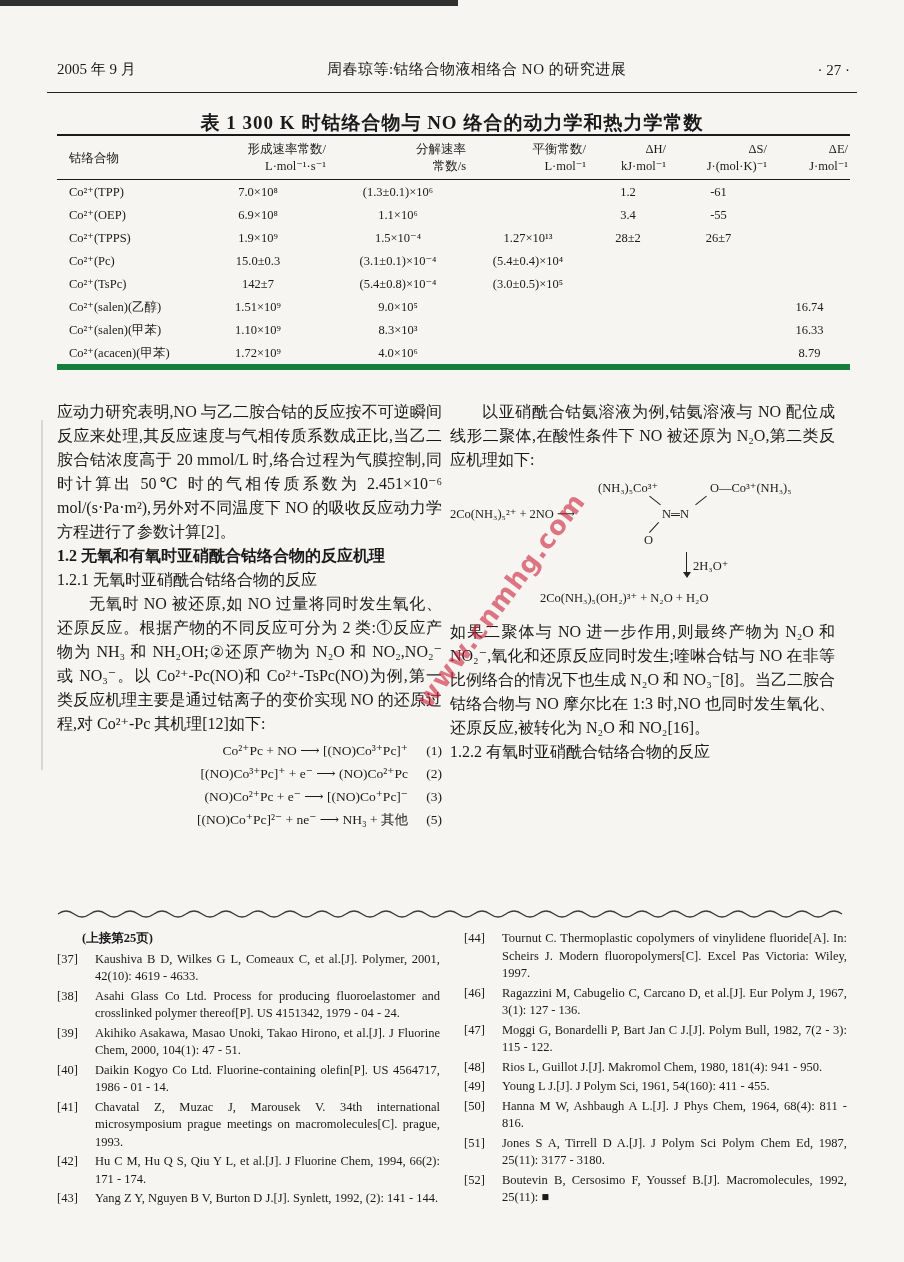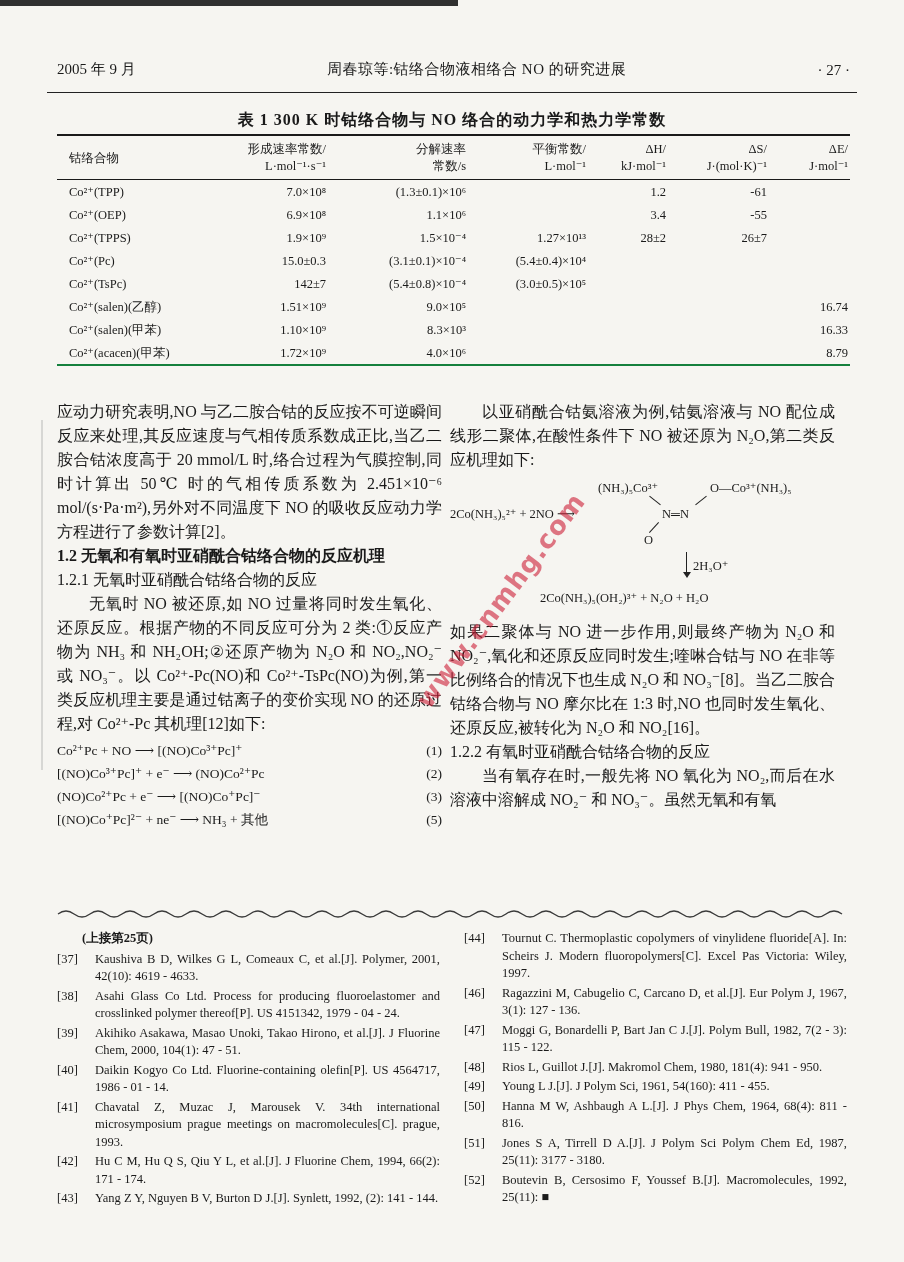--- a/index.html
+++ b/index.html
@@ -10,36 +10,36 @@
     font-family:"Liberation Serif","DejaVu Serif",serif;
   }
   
   .artifact-top { position:absolute; top:0; left:0; width:458px; height:6px; background:#141414; opacity:.88; }
   .artifact-left { position:absolute; top:420px; left:41px; width:2px; height:350px; background:#8a8a8a; opacity:.28; }
   
   .hdr { position:absolute; top:60px; left:57px; width:793px; display:flex; justify-content:space-between; align-items:flex-end; font-size:15px; }
   .hdr .title { letter-spacing:.5px; }
   .hdr-rule { position:absolute; top:92px; left:47px; width:810px; border-top:1.5px solid #222; }
   
-  .tcaption { position:absolute; top:110px; left:0; width:100%; text-align:center; font-weight:bold; font-size:16px; letter-spacing:1px; }
+  .tcaption { position:absolute; top:110px; left:0; width:100%; text-align:center; font-weight:bold; font-size:19px; letter-spacing:1px; }
   .twrap { position:absolute; top:134px; left:57px; width:793px; }
-  table { width:100%; border-collapse:collapse; font-size:12.5px; border-top:2px solid #1a1a1a; border-bottom:2px solid #15803d; }
+  table { width:100%; border-collapse:collapse; font-size:12.5px; border-top:2px solid #1a1a1a; border-bottom:6px solid #15803d; }
   thead { border-bottom:1px solid #1a1a1a; }
   th { font-weight:normal; text-align:right; padding:5px 2px 4px; vertical-align:middle; }
   th div { line-height:17px; }
-  td { text-align:right; padding:4.5px 2px; line-height:14px; }
+  td { text-align:center; padding:4.5px 2px; line-height:14px; }
   td.td-name { text-align:left; padding-left:12px; }
   
   .bodycols { position:absolute; top:400px; left:57px; width:793px; height:512px; display:flex; gap:8px; overflow:hidden; }
   .col { width:385px; font-size:16px; line-height:24px; text-align:justify; }
   .p { text-indent:2em; }
   .h-bold { font-weight:bold; }
   .eqs { margin-top:3px; }
   .eq { display:flex; align-items:baseline; font-size:13.5px; line-height:23px; }
-  .eq-b { flex:1; text-align:left; }
+  .eq-b { flex:1; text-align:right; }
   .eq-n { width:34px; text-align:right; }
   
   .scheme { position:relative; height:140px; margin:6px 0 2px; font-size:12.5px; line-height:16px; text-align:left; }
   .s-react { position:absolute; left:0; top:28px; }
   .s-tl { position:absolute; left:148px; top:2px; }
   .s-tr { position:absolute; left:260px; top:2px; }
   .s-nn { position:absolute; left:212px; top:28px; }
   .s-ob { position:absolute; left:194px; top:54px; }
   .bond { position:absolute; width:14px; height:1px; background:#222; }
   .b1 { left:198px; top:22px; transform:rotate(38deg); }
@@ -239,21 +239,20 @@
         <div class="bond b1"></div>
         <div class="bond b2"></div>
         <div class="bond b3"></div>
         <div class="s-varrow"></div>
         <span class="s-step">2H₃O⁺</span>
         <span class="s-prod">2Co(NH₃)₅(OH₂)³⁺ + N₂O + H₂O</span>
       </div>
 
       <div>如果二聚体与 NO 进一步作用,则最终产物为 N₂O 和 NO₂⁻,氧化和还原反应同时发生;喹啉合钴与 NO 在非等比例络合的情况下也生成 N₂O 和 NO₃⁻[8]。当乙二胺合钴络合物与 NO 摩尔比在 1:3 时,NO 也同时发生氧化、还原反应,被转化为 N₂O 和 NO₂[16]。</div>
       <div>1.2.2  有氧时亚硝酰合钴络合物的反应</div>
-      <div class="p">当有氧存在时,一般先将 NO 氧化为 NO₂,而后在水溶液中溶解成 NO₂⁻ 和 NO₃⁻。虽然无氧和有氧</div>
     </div>
   </div>
 
   <svg class="divider" width="793" height="10" viewBox="0 0 793 10">
     <path d="M1 6 q8 -6 16 0 t16 0 t16 0 t16 0 t16 0 t16 0 t16 0 t16 0 t16 0 t16 0 t16 0 t16 0 t16 0 t16 0 t16 0 t16 0 t16 0 t16 0 t16 0 t16 0 t16 0 t16 0 t16 0 t16 0 t16 0 t16 0 t16 0 t16 0 t16 0 t16 0 t16 0 t16 0 t16 0 t16 0 t16 0 t16 0 t16 0 t16 0 t16 0 t16 0 t16 0 t16 0 t16 0 t16 0 t16 0 t16 0 t16 0 t16 0 t16 0" stroke="#3a3a3a" stroke-width="1.3" fill="none"></path>
   </svg>
 
   <div class="refs">
     <div class="refcol">
       <div class="cont-note">(上接第25页)</div>

